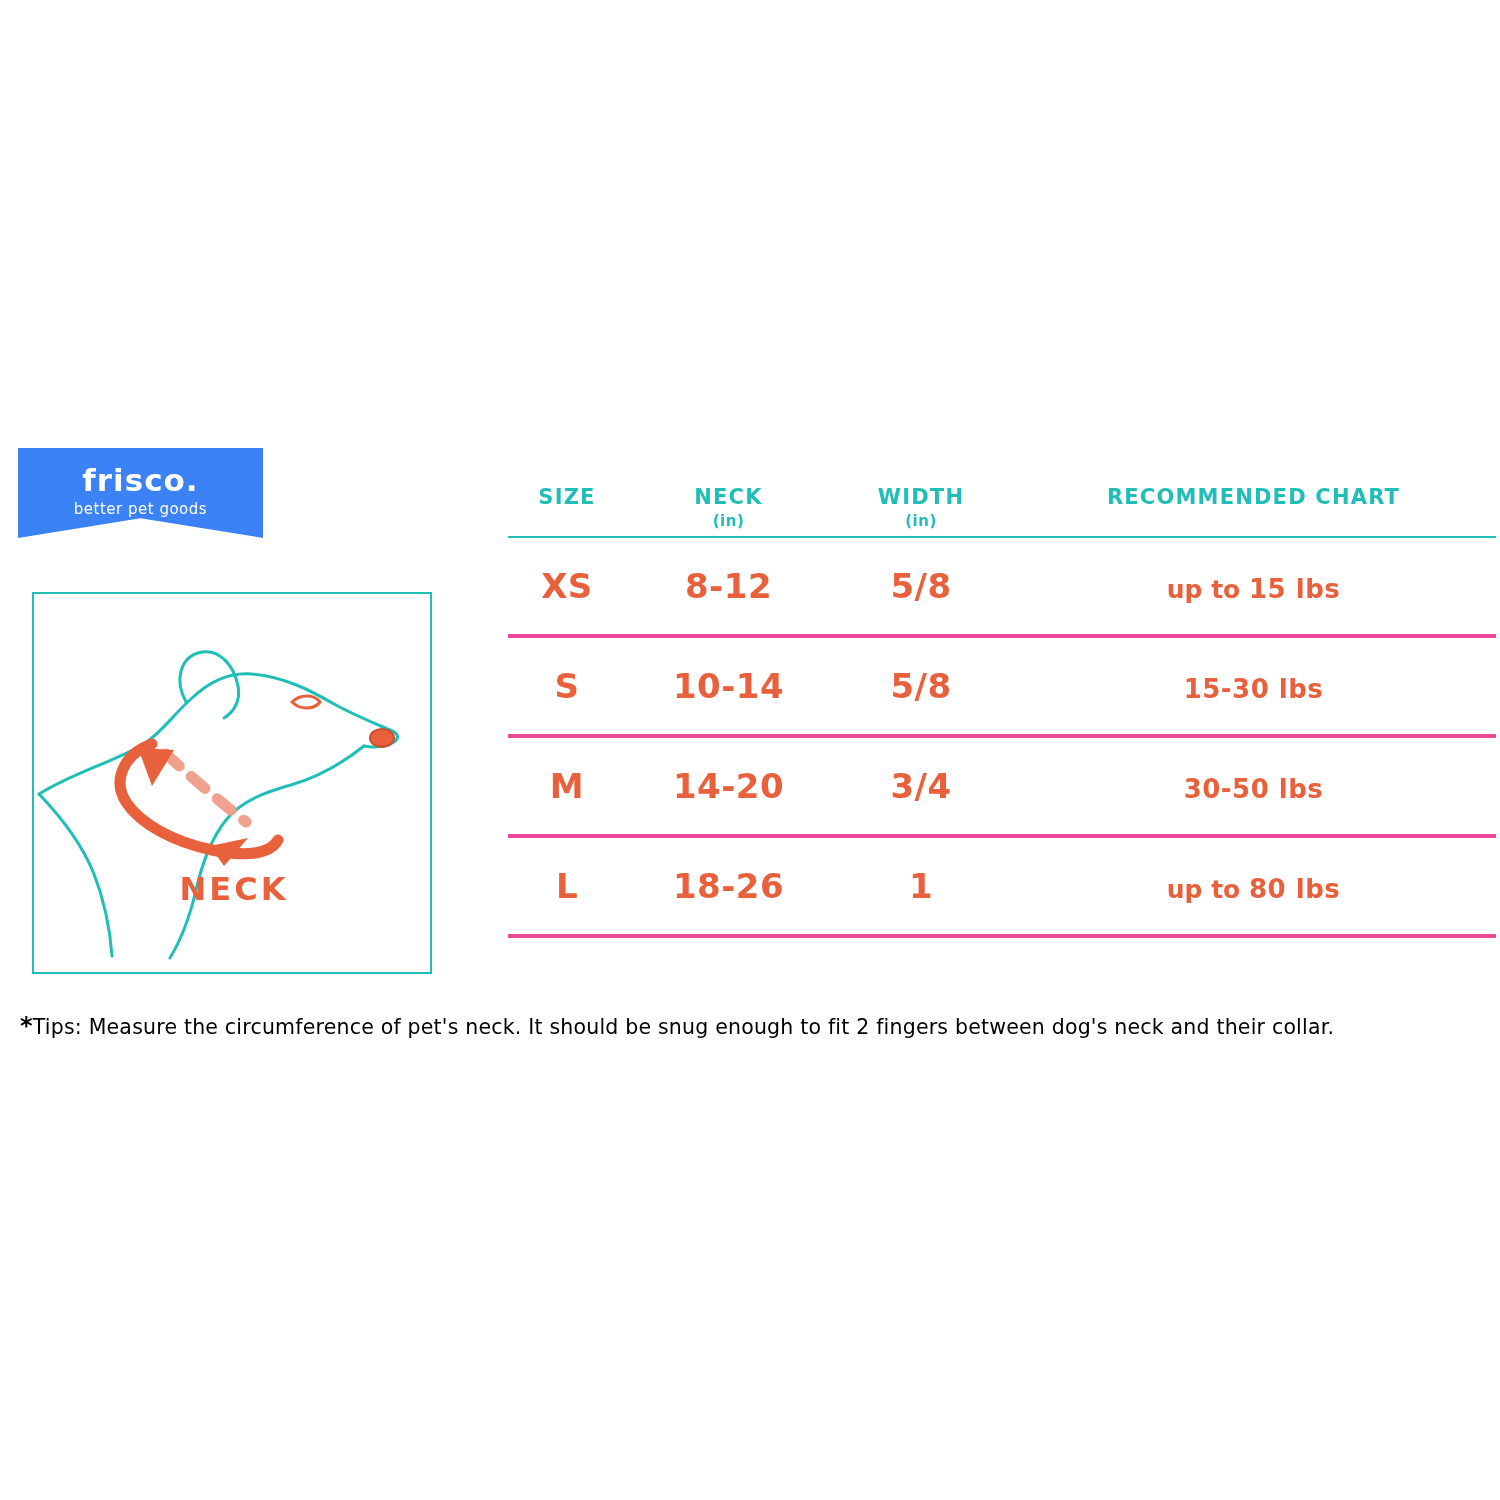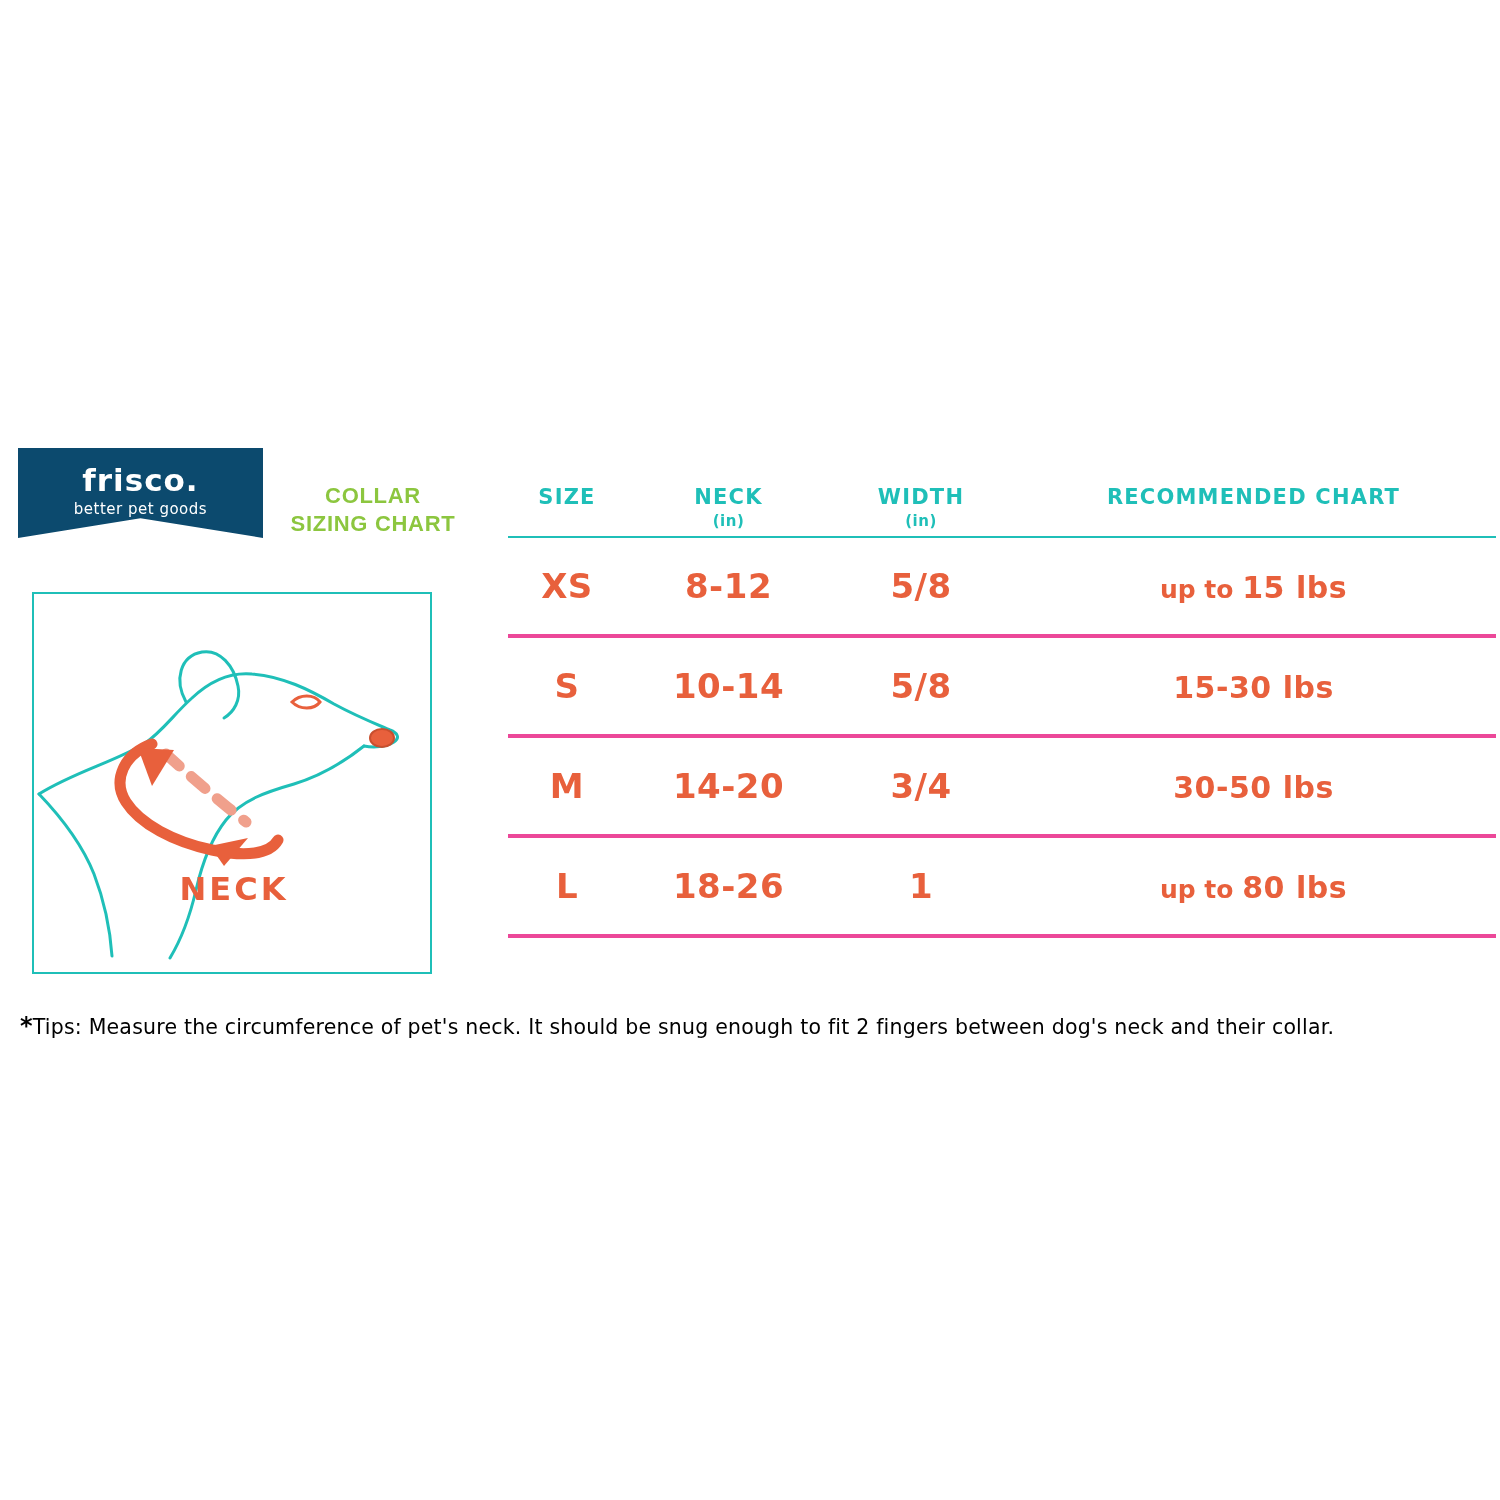--- a/index.html
+++ b/index.html
@@ -22,21 +22,21 @@
     height: 1500px;
   }
 
   
   .logo-badge {
     position: absolute;
     left: 18px;
     top: 448px;
     width: 245px;
     height: 90px;
-    background: #0c4a6e;
+    background: #3b82f6;
     clip-path: polygon(0 0, 100% 0, 100% 100%, 50% 78%, 0 100%);
     color: #ffffff;
     text-align: center;
   }
   .logo-word {
     font-family: "DejaVu Sans", sans-serif;
     font-weight: bold;
     font-size: 31px;
     letter-spacing: 1px;
     padding-top: 17px;
@@ -133,21 +133,21 @@
     height: 94px;
     border-bottom: 4px solid #ec4899;
     font-family: "DejaVu Sans", sans-serif;
     letter-spacing: 0.5px;
   }
   table.size-table td.weight .small {
     font-size: 25px;
     letter-spacing: 0;
   }
   table.size-table td.weight .lbs {
-    font-size: 30px;
+    font-size: 26px;
   }
   .col-size   { width: 118px; }
   .col-neck   { width: 205px; }
   .col-width  { width: 180px; }
   .col-weight { width: 485px; }
 
   
   .tips {
     position: absolute;
     left: 20px;
@@ -166,24 +166,20 @@
 </head>
 <body>
 
 <div id="page">
 
   <div class="logo-badge">
     <div class="logo-word">frisco.</div>
     <div class="logo-tag">better pet goods</div>
   </div>
 
-  <div class="chart-title">
-    <div>COLLAR</div>
-    <div>SIZING CHART</div>
-  </div>
 
   <div class="illus-box">
     <svg class="illus-svg" viewBox="0 0 400 382">
 
       <path d="M5 200 C 40 178, 80 168, 110 150 C 128 138, 140 120, 158 104
                C 175 88, 196 78, 218 80 C 248 82, 276 96, 300 110
                C 322 122, 342 130, 356 136 C 364 139, 366 144, 360 148
                C 352 153, 340 154, 330 152" fill="none" stroke="#1fbfb8" stroke-width="3" stroke-linecap="round"></path>
 
       <path d="M152 108 C 140 86, 146 62, 168 58 C 186 55, 200 72, 204 92

